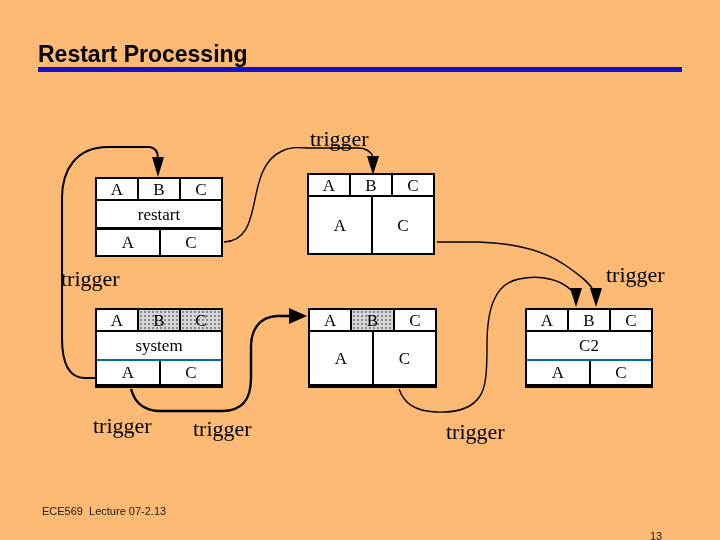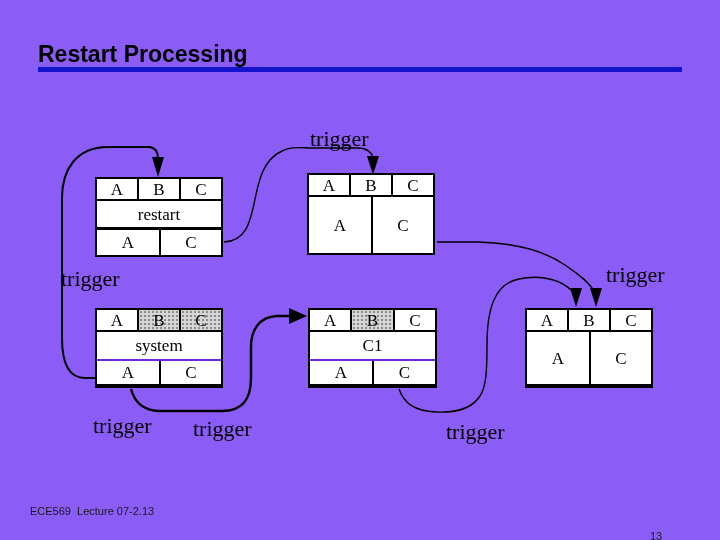--- a/index.html
+++ b/index.html
@@ -1,33 +1,33 @@
 <!DOCTYPE html>
 <html><head>
 <meta charset="utf-8">
 <style>
   html,body{margin:0;padding:0;background:#fff;}
   *{box-sizing:border-box;}
-  #slide{position:relative;width:720px;height:540px;background:#8b5cf6;overflow:hidden;
+  #slide{position:relative;width:720px;height:540px;background:#fdba74;overflow:hidden;
          font-family:"Liberation Sans",sans-serif;}
 
   
   #title{position:absolute;left:38px;top:41px;font-size:23px;font-weight:bold;color:#000;
          letter-spacing:0px;}
   #title-rule{position:absolute;left:38px;top:67px;width:644px;height:5px;}
 
   
   .tbox{position:absolute;background:#fff;border:2px solid #000;display:flex;flex-direction:column;
         font-family:"Liberation Serif",serif;font-size:17px;color:#000;}
   .r1{display:flex;flex:0 0 22px;border-bottom:2px solid #000;}
   .r1 .cell{flex:1;display:flex;align-items:center;justify-content:center;border-right:2px solid #000;line-height:1;}
   .r1 .cell:last-child{border-right:none;}
   .r2{flex:0 0 29px;display:flex;align-items:center;justify-content:center;line-height:1;}
   .top-thick .r2{border-bottom:3px solid #000;}
-  .bottom-thick .r2{border-bottom:2px solid #6d28d9;}
+  .bottom-thick .r2{border-bottom:2px solid #0369a1;}
   .bottom-thick{border-bottom-width:4px;}
   .r3{display:flex;flex:1;}
   .r3 .cell{display:flex;align-items:center;justify-content:center;line-height:1;}
   .r3 .cell:first-child{flex:0 0 64px;border-right:2px solid #000;}
   .r3 .cell:last-child{flex:1;}
   .shade{background-color:#d6d6d6;
          background-image:radial-gradient(#8a8a8a 1px, rgba(0,0,0,0) 1.15px);
          background-size:4px 4px;}
 
   
@@ -36,21 +36,21 @@
   #tl-left{left:61px;top:268px;}
   #tl-right{left:606px;top:264px;}
   #tl-b1{left:93px;top:415px;}
   #tl-b2{left:193px;top:418px;}
   #tl-b3{left:446px;top:421px;}
 
   
   #wires{position:absolute;left:0;top:0;width:720px;height:540px;pointer-events:none;}
 
   
-  #footer{position:absolute;left:30px;top:505px;font-size:11px;color:#1a1a1a;white-space:pre;}
+  #footer{position:absolute;left:42px;top:505px;font-size:11px;color:#1a1a1a;white-space:pre;}
   #pagenum{position:absolute;left:650px;top:506px;font-size:11px;color:#1a1a1a;margin-top:24px;}
 </style>
 </head>
 <body>
 
 <div id="slide">
 
   <div id="title">Restart Processing</div>
   <div id="title-rule" style="background: rgb(20, 20, 204);"></div>
 
@@ -109,33 +109,33 @@
       <div class="cell">C</div>
     </div>
   </div>
 
   <div class="tbox bottom-thick" style="left:308px;top:308px;width:129px;height:80px;">
     <div class="r1">
       <div class="cell">A</div>
       <div class="cell shade">B</div>
       <div class="cell">C</div>
     </div>
-    <div class="r2">C1</div>
     <div class="r3">
       <div class="cell">A</div>
       <div class="cell">C</div>
     </div>
   </div>
 
   <div class="tbox bottom-thick" style="left:525px;top:308px;width:128px;height:80px;">
     <div class="r1">
       <div class="cell">A</div>
       <div class="cell">B</div>
       <div class="cell">C</div>
     </div>
+    <div class="r2">C2</div>
     <div class="r3">
       <div class="cell">A</div>
       <div class="cell">C</div>
     </div>
   </div>
 
   <div class="tl" id="tl-top">trigger</div>
   <div class="tl" id="tl-left">trigger</div>
   <div class="tl" id="tl-right">trigger</div>
   <div class="tl" id="tl-b1">trigger</div>

